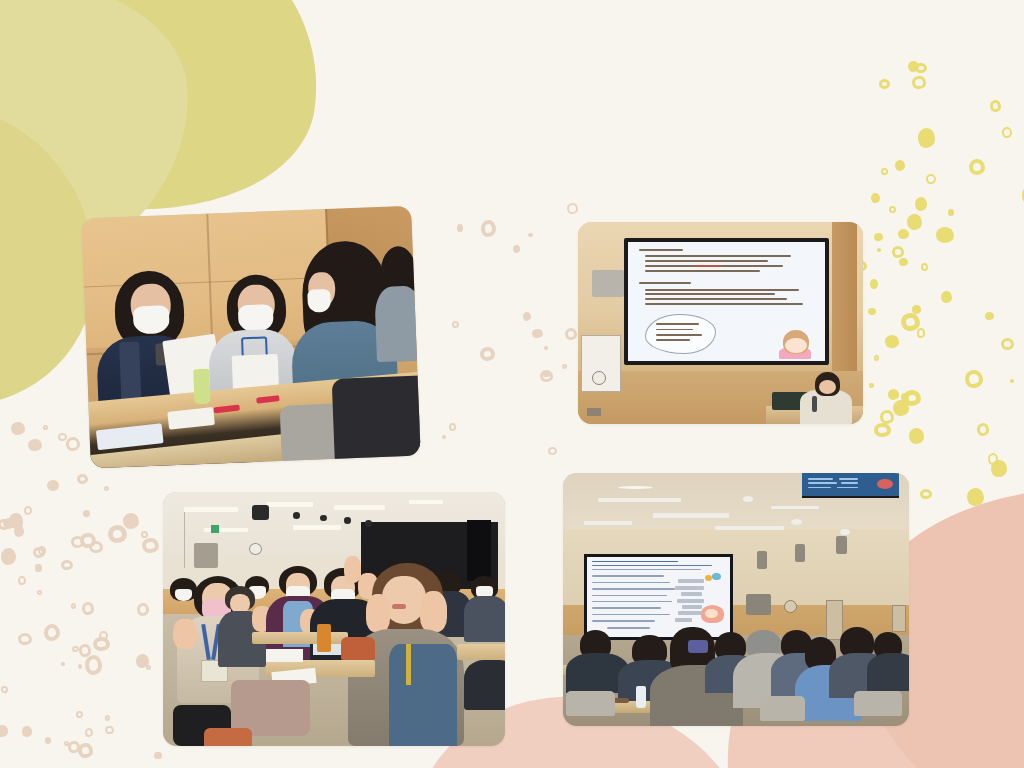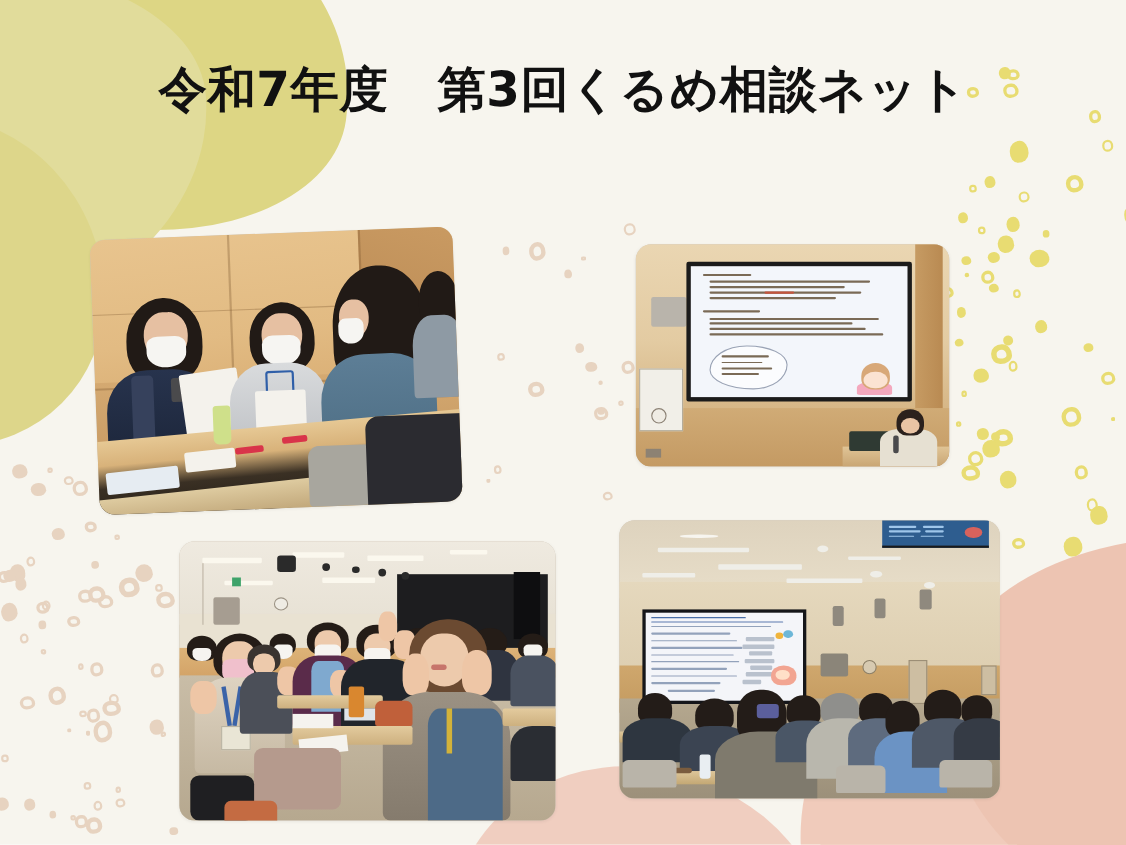--- a/index.html
+++ b/index.html
@@ -339,21 +339,20 @@
       <div class="speck ring" style="left: 561.691px; top: 364.124px; width: 4.88097px; height: 5.17144px; border: 2px solid rgb(231, 211, 192);"></div>
       <div class="speck ring" style="left: 540.29px; top: 369.53px; width: 12.8264px; height: 12.599px; border: 3.5914px solid rgb(231, 211, 192);"></div>
       <div class="speck" style="left: 543.605px; top: 345.933px; width: 4.50893px; height: 4.43315px; background: rgb(231, 211, 192);"></div>
       <div class="speck ring" style="left: 581.377px; top: 313.777px; width: 7.67701px; height: 8.17953px; border: 2.14956px solid rgb(231, 211, 192);"></div>
       <div class="speck ring" style="left: 528.212px; top: 232.858px; width: 4.99408px; height: 4.44761px; border: 2px solid rgb(231, 211, 192);"></div>
       <div class="speck ring" style="left: 567.293px; top: 202.586px; width: 10.6817px; height: 11.3967px; border: 2.99087px solid rgb(231, 211, 192);"></div>
       <div class="speck" style="left: 532.43px; top: 328.612px; width: 10.9321px; height: 9.68932px; background: rgb(231, 211, 192);"></div>
     </div>
 
   <div class="title-block">
-    <div class="title-line title-line-1">令和7年度　第3回くるめ相談ネット</div>
   </div>
 
   <div class="photo" id="photo-1">
     <div class="ph-inner">
       <div class="p1-wallA"></div>
       <div class="p1-wallB"></div>
       <div class="p1-darkwall"></div>
       <div class="p1-seam" style="left:0;top:27%;width:100%;height:1.5px;"></div>
       <div class="p1-seam" style="left:38%;top:0;width:1.5px;height:56%;"></div>
       <div class="p1-seam" style="left:74%;top:0;width:1.5px;height:46%;"></div>

